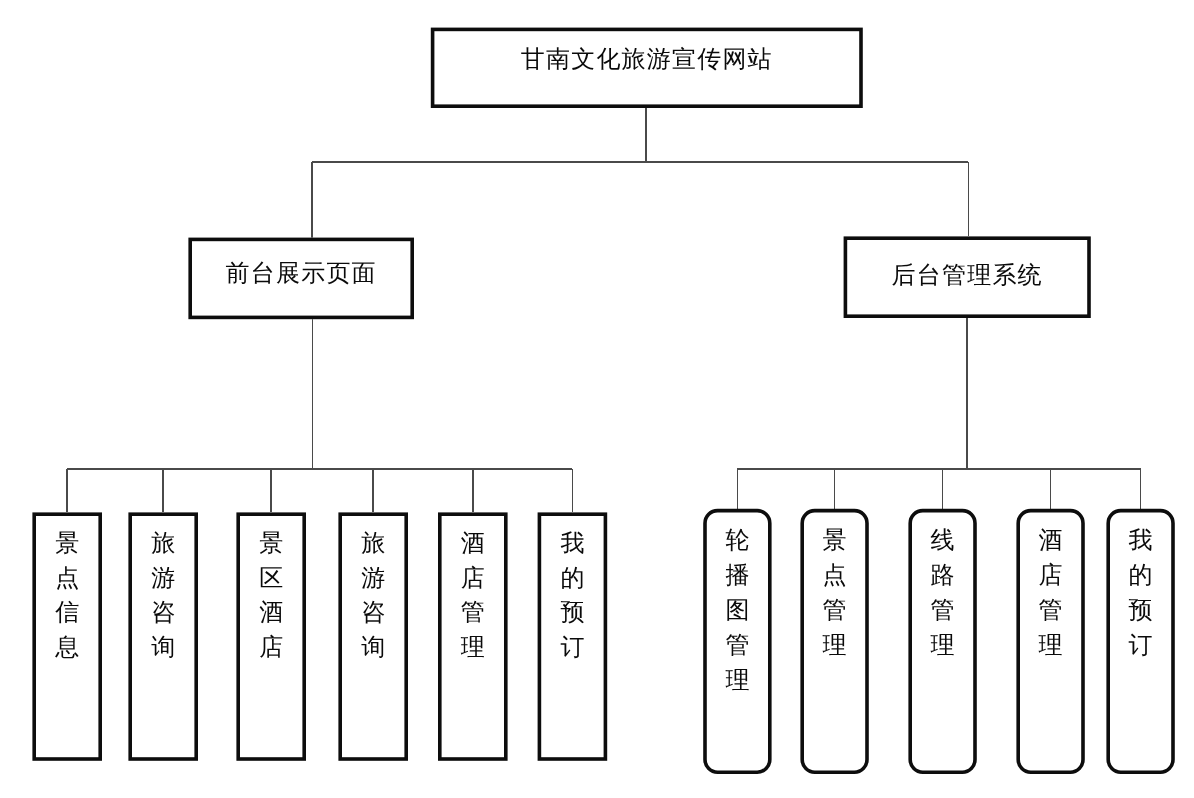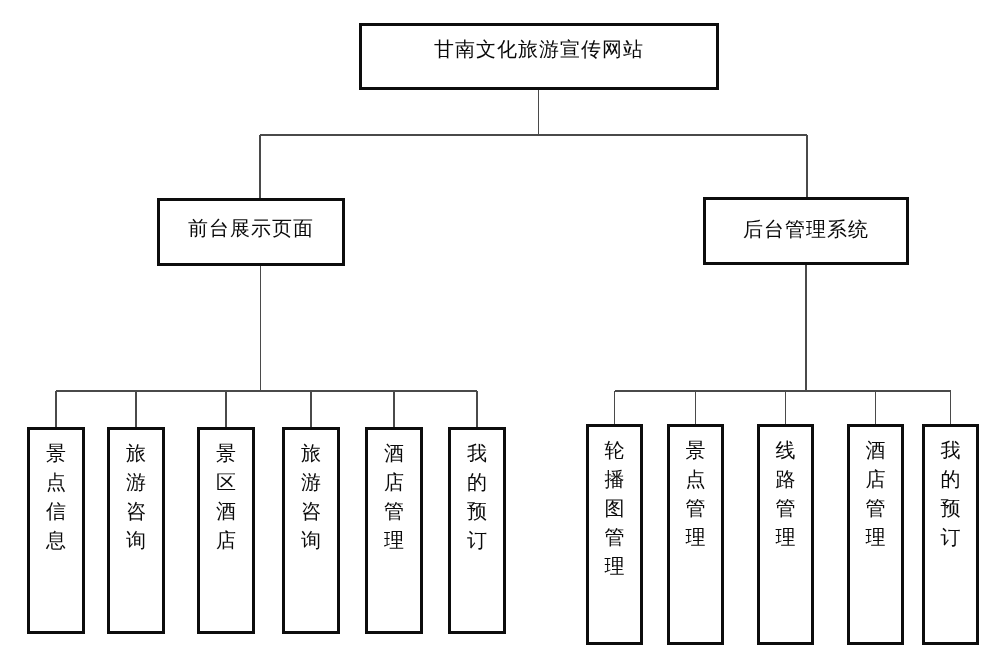--- a/index.html
+++ b/index.html
@@ -33,21 +33,21 @@
   .root-node    { left: 359px; top: 11px;  width: 360px; height: 67px; padding-top: 12px; margin-top: 12px; }
   .branch-left  { left: 157px; top: 198px; width: 188px; height: 68px; padding-top: 18px; font-family: Liberation Mono, monospace; }
   .branch-right { left: 703px; top: 197px; width: 206px; height: 68px; padding-top: 18px; }
   .leaf {
     position: absolute;
     box-sizing: border-box;
     border: 3px solid #0d0d0d;
     background: #ffffff;
   }
   .leaf-l { top: 427px; width: 58px; height: 207px; font-family: Liberation Serif, serif; }
-  .leaf-r { top: 424px; width: 57px; height: 221px; }
+  .leaf-r { top: 424px; width: 57px; height: 221px; border-radius: 12px; }
   .vtext {
     width: 22px;
     margin: 9px auto 0 auto;
     font-size: 20px;
     line-height: 29px;
     text-align: center;
     word-break: break-all;
     overflow-wrap: anywhere;
   }
   

